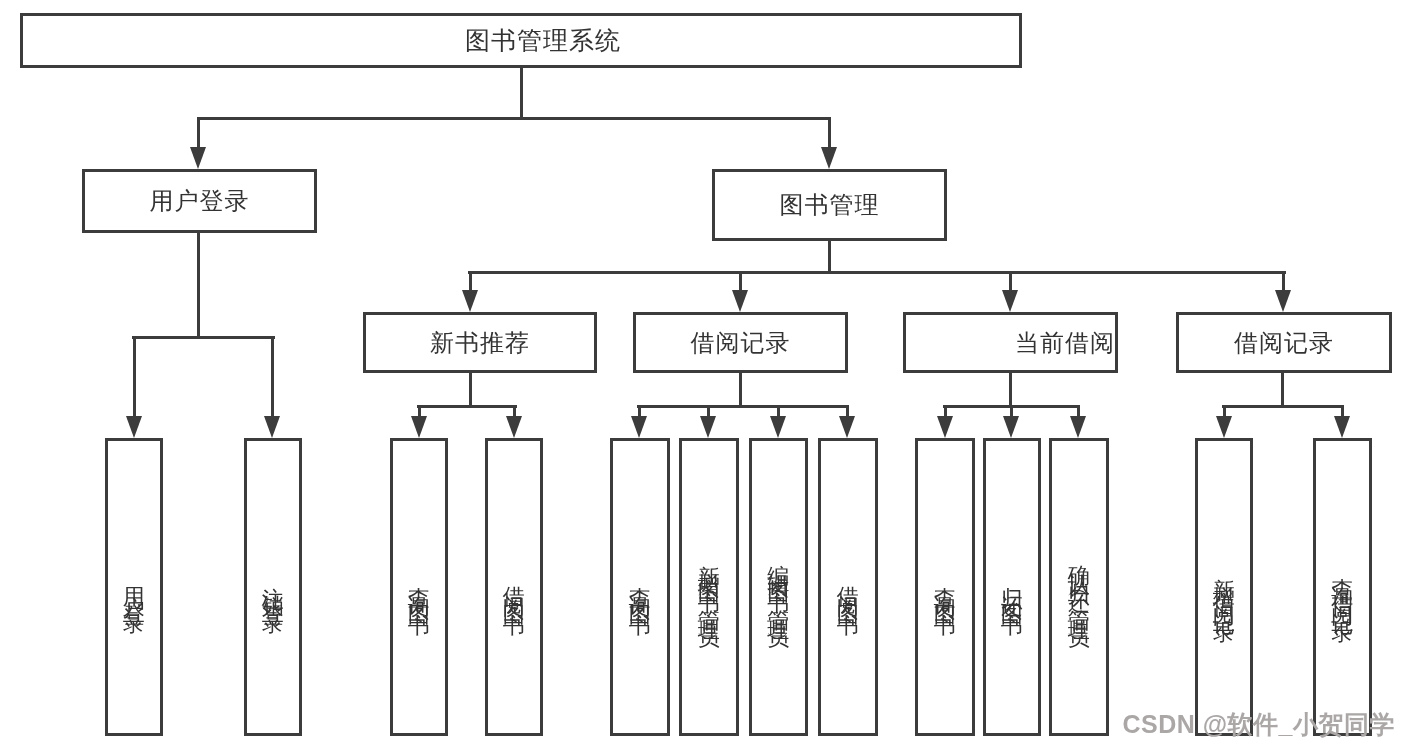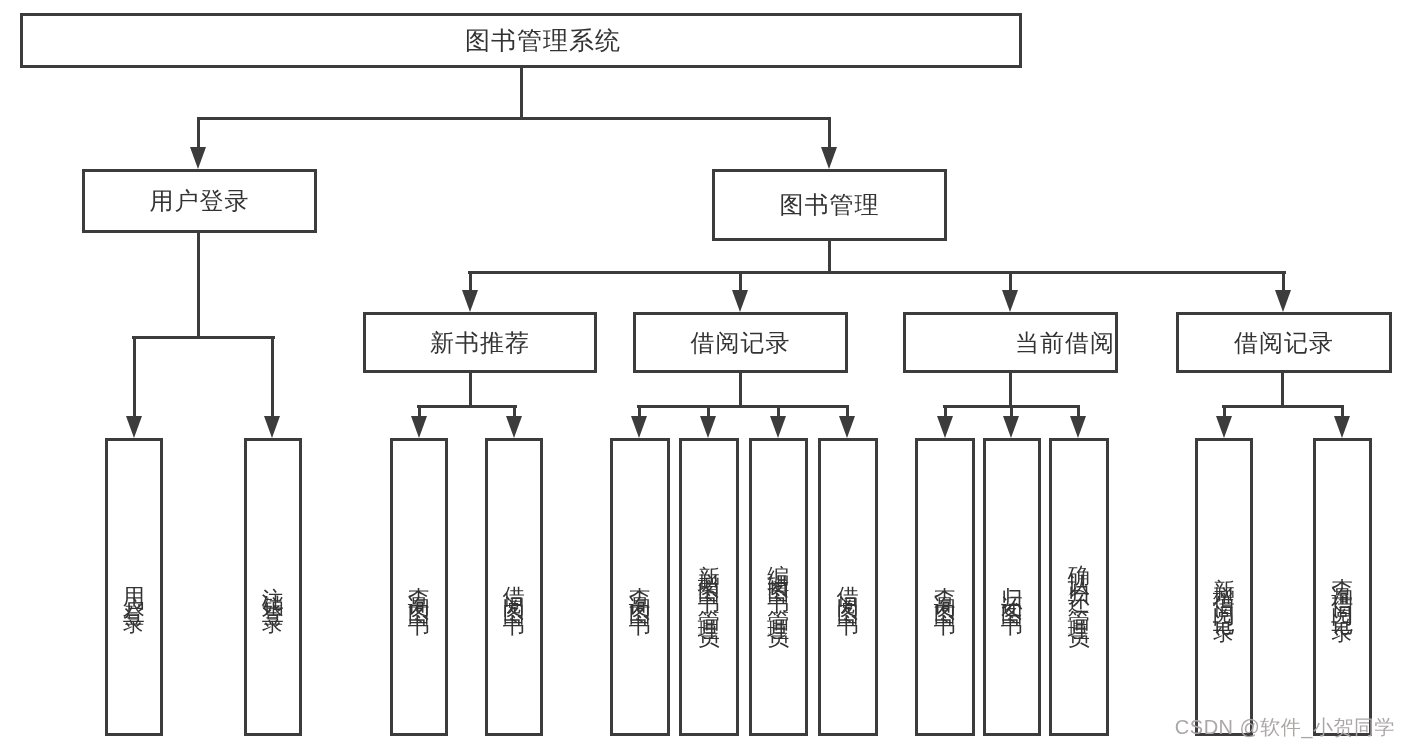--- a/index.html
+++ b/index.html
@@ -50,25 +50,26 @@
     width:0;height:0;
     border-left:8px solid transparent;
     border-right:8px solid transparent;
     border-top:22px solid var(--line);
     z-index:1;
   }
   .watermark{
     position:absolute;
     right:10px;
     bottom:6px;
-    font-size:20px;
+    font-size:25px;
     color:var(--watermark);
     letter-spacing:0.5px;
     z-index:3;
     white-space:nowrap;
+    font-weight:bold;
   }
 </style>
 </head>
 <body>
 
 <div class="canvas">
 
   <div class="box h root" style="left:20px;top:13px;width:1002px;height:55px;">
     <span>图书管理系统</span>
   </div>

